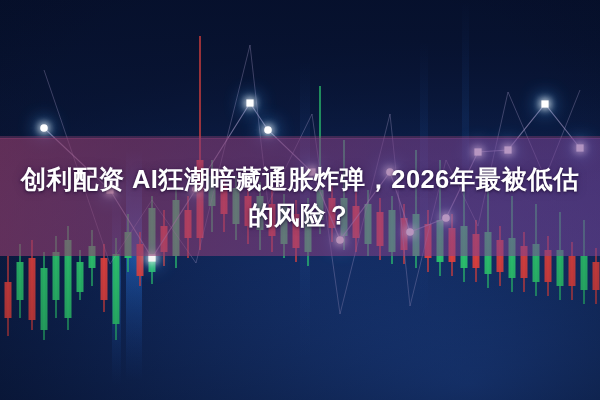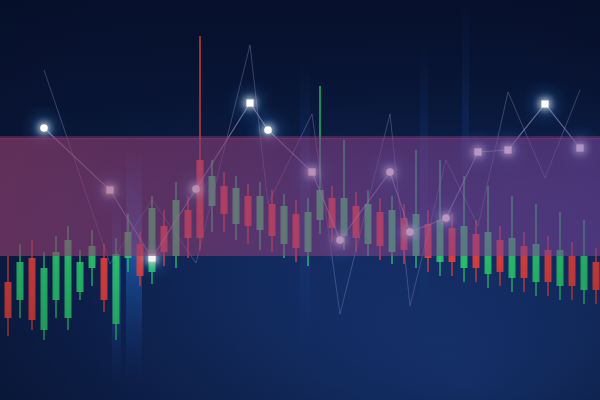--- a/index.html
+++ b/index.html
@@ -238,14 +238,17 @@
         <circle cx="580" cy="148" r="9" fill="#3fa9ff" opacity=".55" filter="url(#softglow)"></circle>
         <rect x="576.4" y="144.4" width="7.2" height="7.2" fill="#ffffff" filter="url(#nglow)"></rect>
       </g>
   </svg>
 
   <div class="bg-vign"></div>
 
   <div class="band-top"></div>
   <div class="band"></div>
 
+  <div class="text-wrap">
+    <h1 class="headline">创利配资 AI狂潮暗藏通胀炸弹，2026年最被低估的风险？</h1>
+  </div>
 
 </div>
 
 </body></html>

